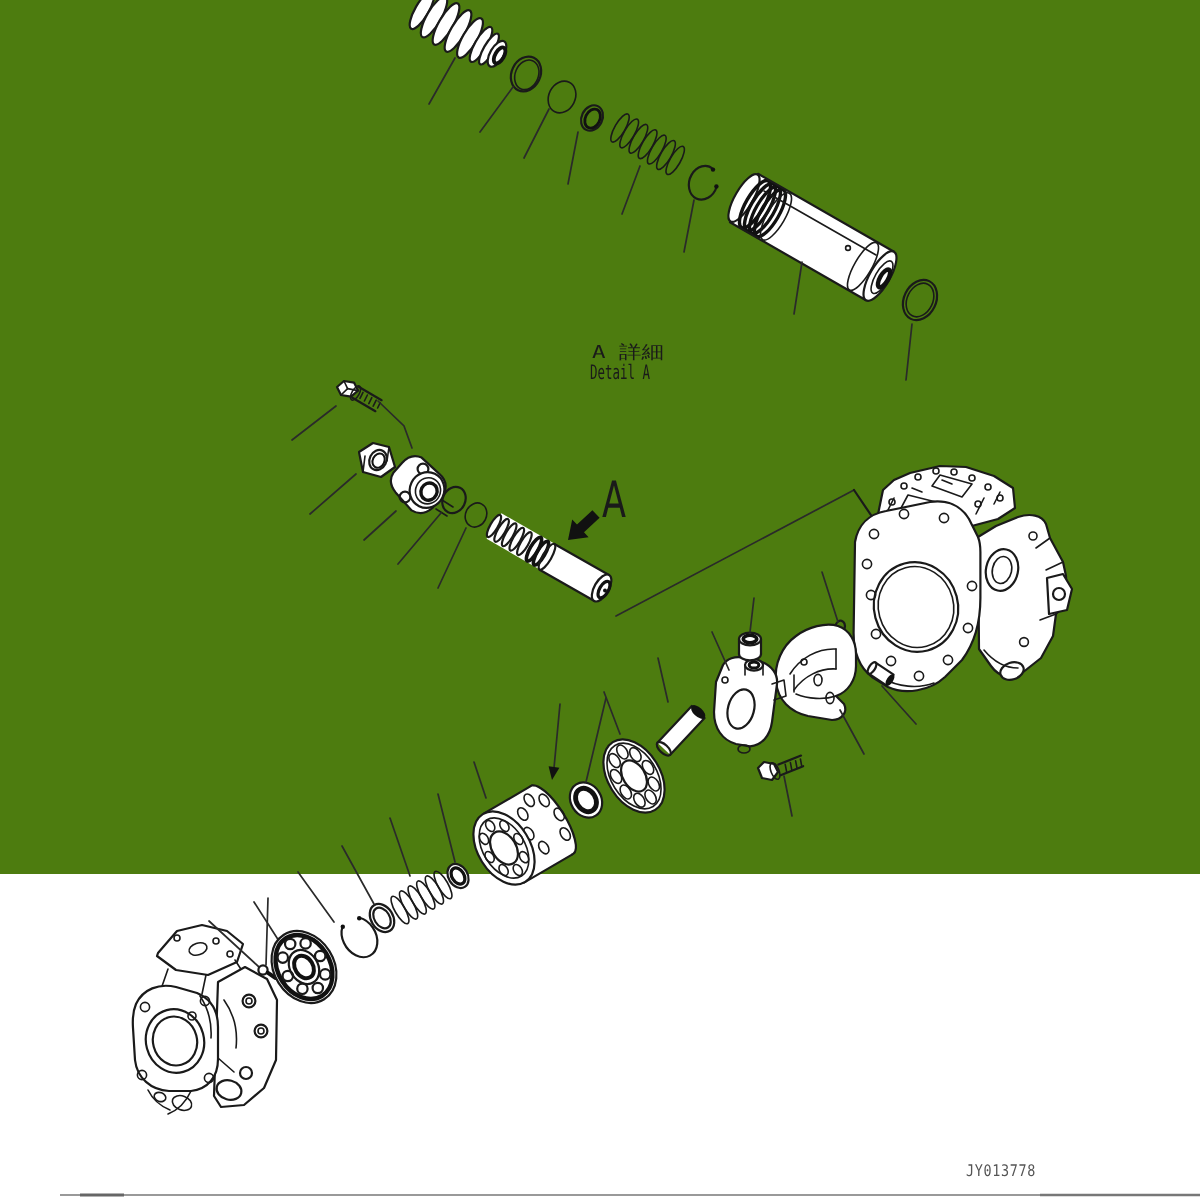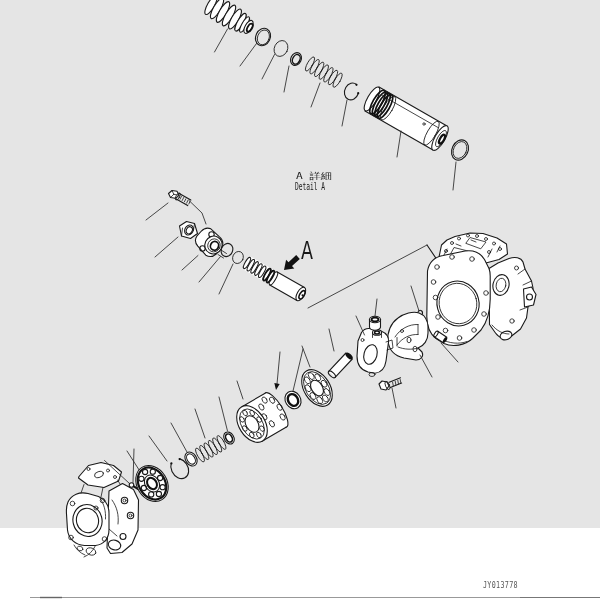--- a/index.html
+++ b/index.html
@@ -1,16 +1,16 @@
 <!DOCTYPE html>
 <html><head>
 <meta charset="utf-8">
 <style>
   html,body{margin:0;padding:0;background:#ffffff;width:600px;height:600px;overflow:hidden;}
-  #stage{position:relative;width:600px;height:528px;background:#e5e5e5;
+  #stage{position:relative;width:600px;height:437px;background:#4d7c0f;
          font-family:"DejaVu Sans Mono","Liberation Mono",monospace;}
   svg{display:block;}
   .ink{stroke:#1a1a1a;fill:none;stroke-width:1.1;stroke-linecap:round;stroke-linejoin:round;}
   .inkw{stroke:#1a1a1a;fill:#ffffff;stroke-width:1.1;stroke-linecap:round;stroke-linejoin:round;}
   .thin{stroke-width:0.8;}
   .leader{stroke:#2a2a2a;stroke-width:0.85;fill:none;stroke-linecap:round;}
   .dark{stroke:#111111;fill:none;stroke-linecap:round;stroke-linejoin:round;}
   .fillink{fill:#111111;stroke:none;}
   .white{fill:#ffffff;stroke:none;}
   text{fill:#1a1a1a;}

